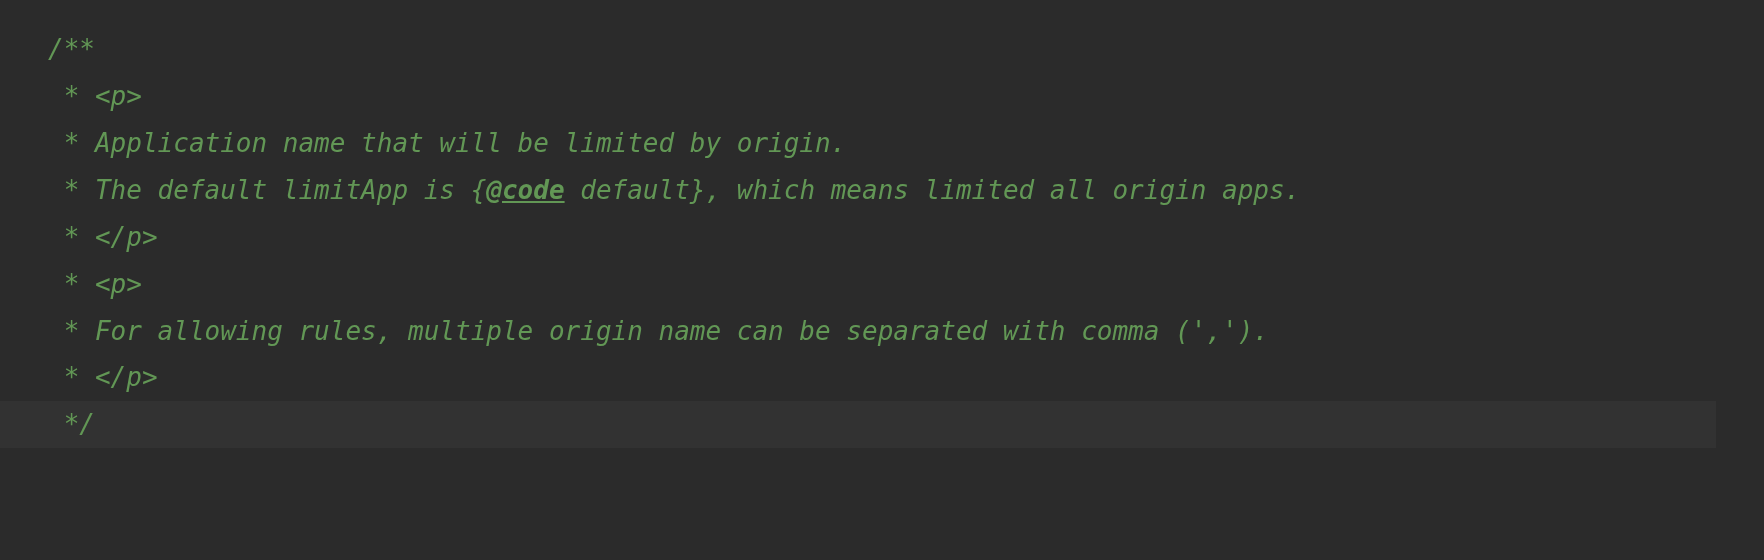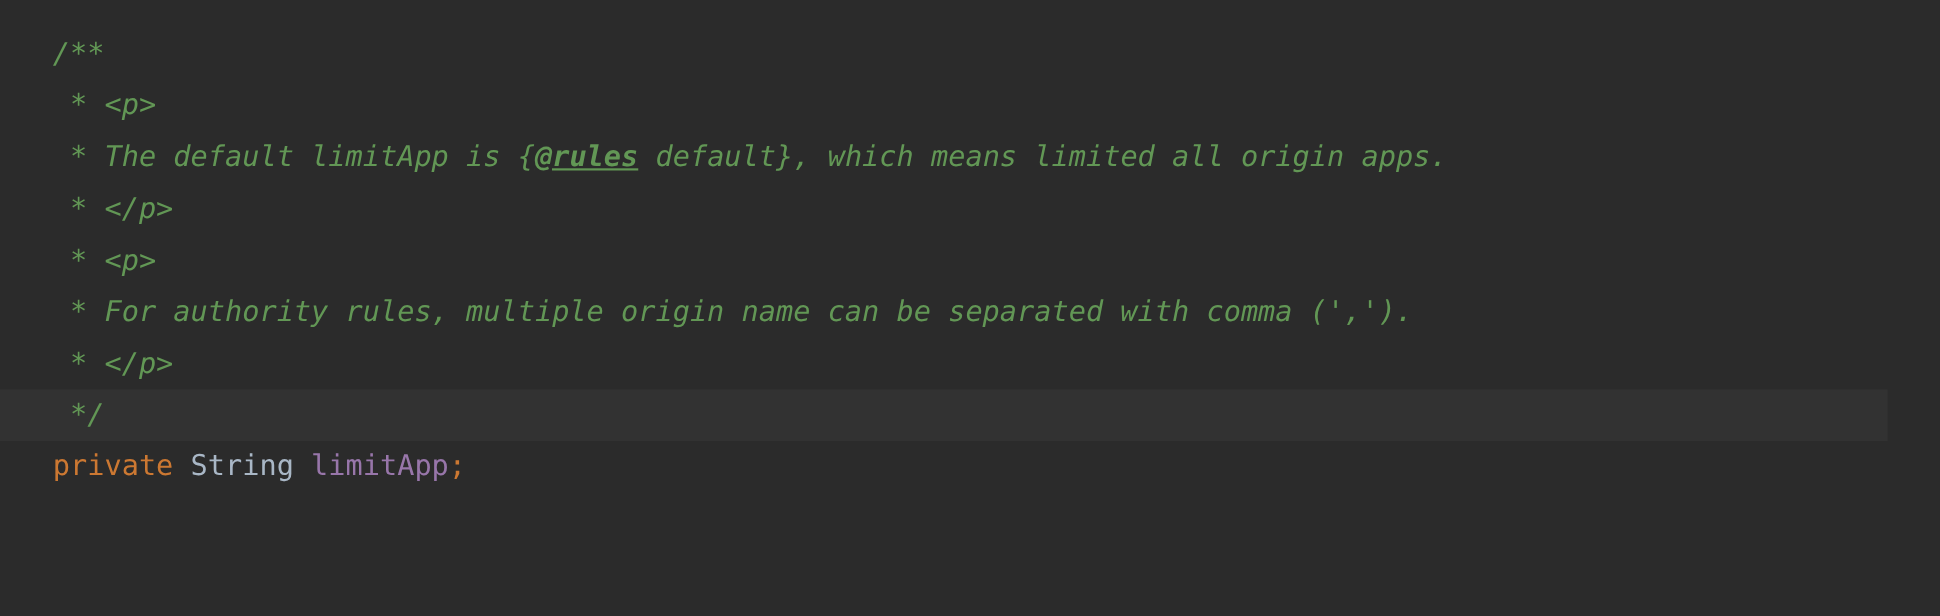--- a/index.html
+++ b/index.html
@@ -55,20 +55,20 @@
     .punctuation {
       color: #cc7832;
     }
   </style>
 </head>
 <body>
 
 <div class="code-container">
   <div class="line"><span class="javadoc">/**</span></div>
   <div class="line"><span class="javadoc"> * </span><span class="javadoc">&lt;p&gt;</span></div>
-  <div class="line"><span class="javadoc"> * </span><span class="javadoc">The default limitApp is {</span><span class="javadoc-tag">@rules</span><span class="javadoc"> default}, which means limited all origin apps.</span></div>
+  <div class="line"><span class="javadoc"> * </span><span class="javadoc">Application name that will be limited by origin.</span></div>
+  <div class="line"><span class="javadoc"> * </span><span class="javadoc">The default limitApp is {</span><span class="javadoc-tag">@code</span><span class="javadoc"> default}, which means limited all origin apps.</span></div>
   <div class="line"><span class="javadoc"> * </span><span class="javadoc">&lt;/p&gt;</span></div>
   <div class="line"><span class="javadoc"> * </span><span class="javadoc">&lt;p&gt;</span></div>
-  <div class="line"><span class="javadoc"> * </span><span class="javadoc">For authority rules, multiple origin name can be separated with comma (',').</span></div>
+  <div class="line"><span class="javadoc"> * </span><span class="javadoc">For allowing rules, multiple origin name can be separated with comma (',').</span></div>
   <div class="line"><span class="javadoc"> * </span><span class="javadoc">&lt;/p&gt;</span></div>
   <div class="line highlighted-line"><span class="javadoc"> */</span></div>
-  <div class="line no-italic"><span class="keyword">private</span> <span class="type">String</span> <span class="identifier">limitApp</span><span class="punctuation">;</span></div>
 </div>
 
 </body></html>

